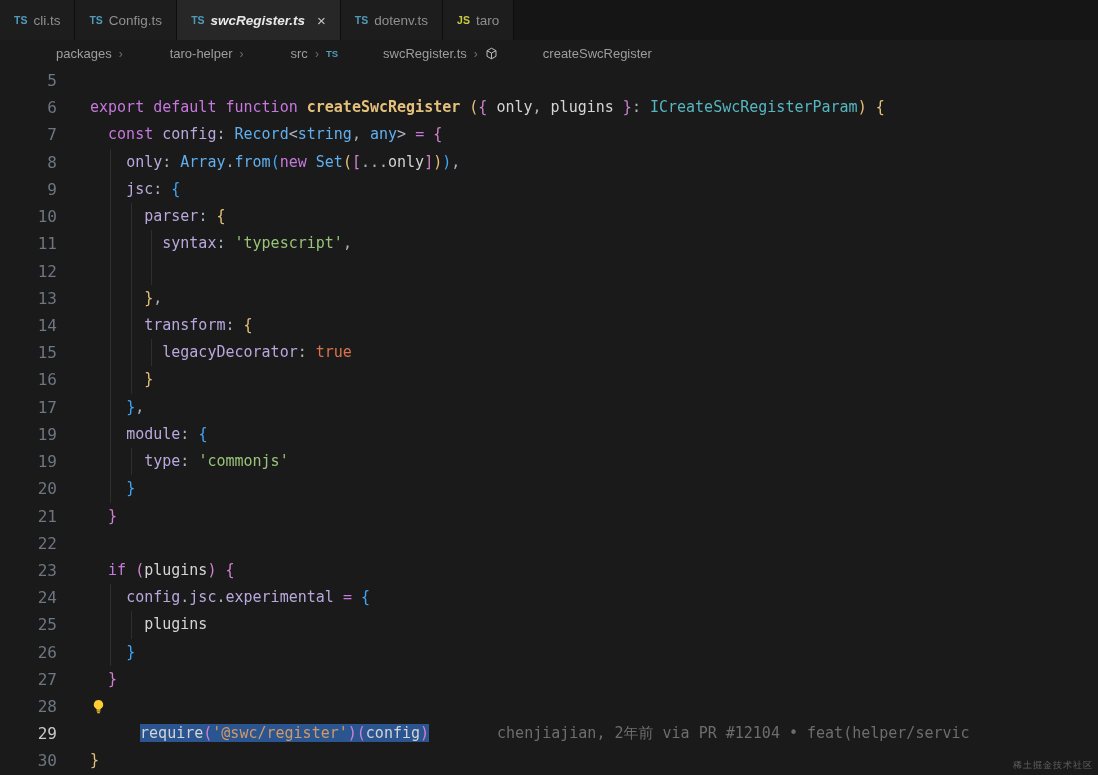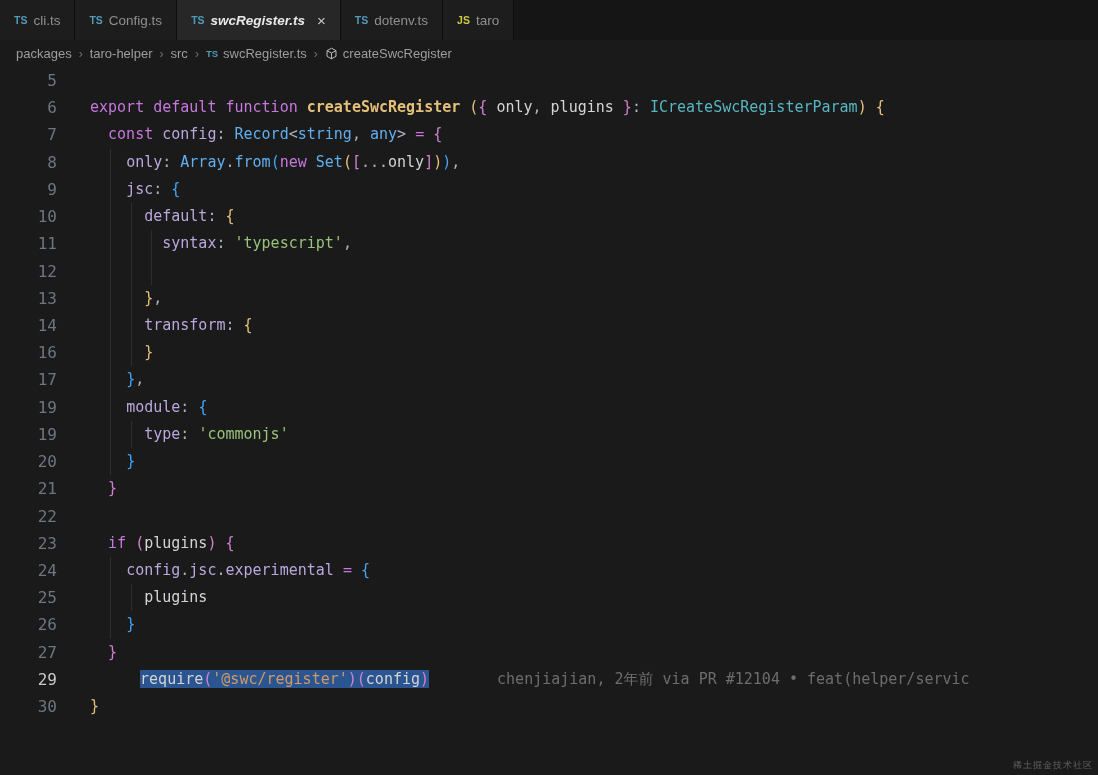--- a/index.html
+++ b/index.html
@@ -15,21 +15,21 @@
   .tab.active { background:#272727; color:#e8e8e8; }
   .tab.active .tab-label { font-style:italic; font-weight:600; }
   .ficon { font-weight:700; font-size:10.5px; margin-right:6px; letter-spacing:0; }
   .ficon.ts { color:#519aba; }
   .ficon.js { color:#cbcb41; }
   .tab-close { margin-left:12px; font-size:15px; color:#c8c8c8; line-height:1; }
 
   
   .breadcrumbs { display:flex; align-items:center; height:27px; padding-left:16px;
                  background:#1a1a1a; font-size:13px; color:#9d9d9d; }
-  .crumb { cursor:pointer; }
+  .crumb { cursor:pointer;margin-left:40px; }
   .sep { margin:0 7px; color:#6e6e6e; font-size:12px; }
   .breadcrumbs .ficon { margin-right:5px; font-size:9.5px; }
   .symicon { display:inline-flex; align-items:center; margin-right:5px; }
 
   
   .editor { position:absolute; top:67px; left:0; width:1098px; height:708px; overflow:hidden;
             font-family:"DejaVu Sans Mono", monospace; }
   .line { position:relative; height:27.23px; width:1098px; }
   .ln { position:absolute; left:0; top:0; width:57px; text-align:right;
         color:#6e7681; font-size:16px; line-height:27.23px; cursor:pointer; }
@@ -128,21 +128,21 @@
       </div>
       <div class="line">
         <span class="ln">9</span>
         <span class="guide" style="left: 110.472px;"></span>
         <span class="code"><span class="tk-ws">    </span><span class="tk-prop">jsc</span><span class="tk-pn">: </span><span class="tk-b3">{</span></span>
       </div>
       <div class="line">
         <span class="ln">10</span>
         <span class="guide" style="left: 110.472px;"></span>
         <span class="guide" style="left: 130.944px;"></span>
-        <span class="code"><span class="tk-ws">      </span><span class="tk-prop">default</span><span class="tk-pn">: </span><span class="tk-b1">{</span></span>
+        <span class="code"><span class="tk-ws">      </span><span class="tk-prop">parser</span><span class="tk-pn">: </span><span class="tk-b1">{</span></span>
       </div>
       <div class="line">
         <span class="ln">11</span>
         <span class="guide" style="left: 110.472px;"></span>
         <span class="guide" style="left: 130.944px;"></span>
         <span class="guide" style="left: 151.416px;"></span>
         <span class="code"><span class="tk-ws">        </span><span class="tk-prop">syntax</span><span class="tk-pn">: </span><span class="tk-str">'typescript'</span><span class="tk-pn">,</span></span>
       </div>
       <div class="line">
         <span class="ln">12</span>
@@ -156,20 +156,27 @@
         <span class="guide" style="left: 130.944px;"></span>
         <span class="code"><span class="tk-ws">      </span><span class="tk-b1">}</span><span class="tk-pn">,</span></span>
       </div>
       <div class="line">
         <span class="ln">14</span>
         <span class="guide" style="left: 110.472px;"></span>
         <span class="guide" style="left: 130.944px;"></span>
         <span class="code"><span class="tk-ws">      </span><span class="tk-prop">transform</span><span class="tk-pn">: </span><span class="tk-b1">{</span></span>
       </div>
       <div class="line">
+        <span class="ln">15</span>
+        <span class="guide" style="left: 110.472px;"></span>
+        <span class="guide" style="left: 130.944px;"></span>
+        <span class="guide" style="left: 151.416px;"></span>
+        <span class="code"><span class="tk-ws">        </span><span class="tk-prop">legacyDecorator</span><span class="tk-pn">: </span><span class="tk-cst">true</span></span>
+      </div>
+      <div class="line">
         <span class="ln">16</span>
         <span class="guide" style="left: 110.472px;"></span>
         <span class="guide" style="left: 130.944px;"></span>
         <span class="code"><span class="tk-ws">      </span><span class="tk-b1">}</span></span>
       </div>
       <div class="line">
         <span class="ln">17</span>
         <span class="guide" style="left: 110.472px;"></span>
         <span class="code"><span class="tk-ws">    </span><span class="tk-b3">}</span><span class="tk-pn">,</span></span>
       </div>
@@ -215,20 +222,29 @@
       <div class="line">
         <span class="ln">26</span>
         <span class="guide" style="left: 110.472px;"></span>
         <span class="code"><span class="tk-ws">    </span><span class="tk-b3">}</span></span>
       </div>
       <div class="line">
         <span class="ln">27</span>
         <span class="code"><span class="tk-ws">  </span><span class="tk-b2">}</span></span>
       </div>
       <div class="line">
+        <span class="ln">28</span>
+        <span class="bulb"><svg width="15" height="15" viewBox="0 0 16 16">
+            <path fill="#ffcc33" d="M8 1a5 5 0 0 0-2.7 9.2c.4.3.7.8.7 1.3h4c0-.5.3-1 .7-1.3A5 5 0 0 0 8 1z"></path>
+            <rect x="6" y="12" width="4" height="1.4" fill="#ffcc33"></rect>
+            <rect x="6.6" y="14" width="2.8" height="1.2" fill="#ffcc33"></rect>
+          </svg></span>
+        <span class="code"></span>
+      </div>
+      <div class="line">
         <span class="ln cur">29</span>
         <span class="code"><span class="tk-ws">  </span><span class="sel"><span class="tk-var">require</span><span class="tk-b2">(</span><span class="tk-strO">'@swc/register'</span><span class="tk-b2">)</span><span class="tk-b2">(</span><span class="tk-var">config</span><span class="tk-b2">)</span></span><span class="blame">chenjiajian, 2年前 via PR #12104 • feat(helper/servic</span></span>
       </div>
       <div class="line">
         <span class="ln">30</span>
         <span class="code"><span class="tk-b1">}</span></span>
       </div>
     </div>
 
   <div class="watermark">稀土掘金技术社区</div>

